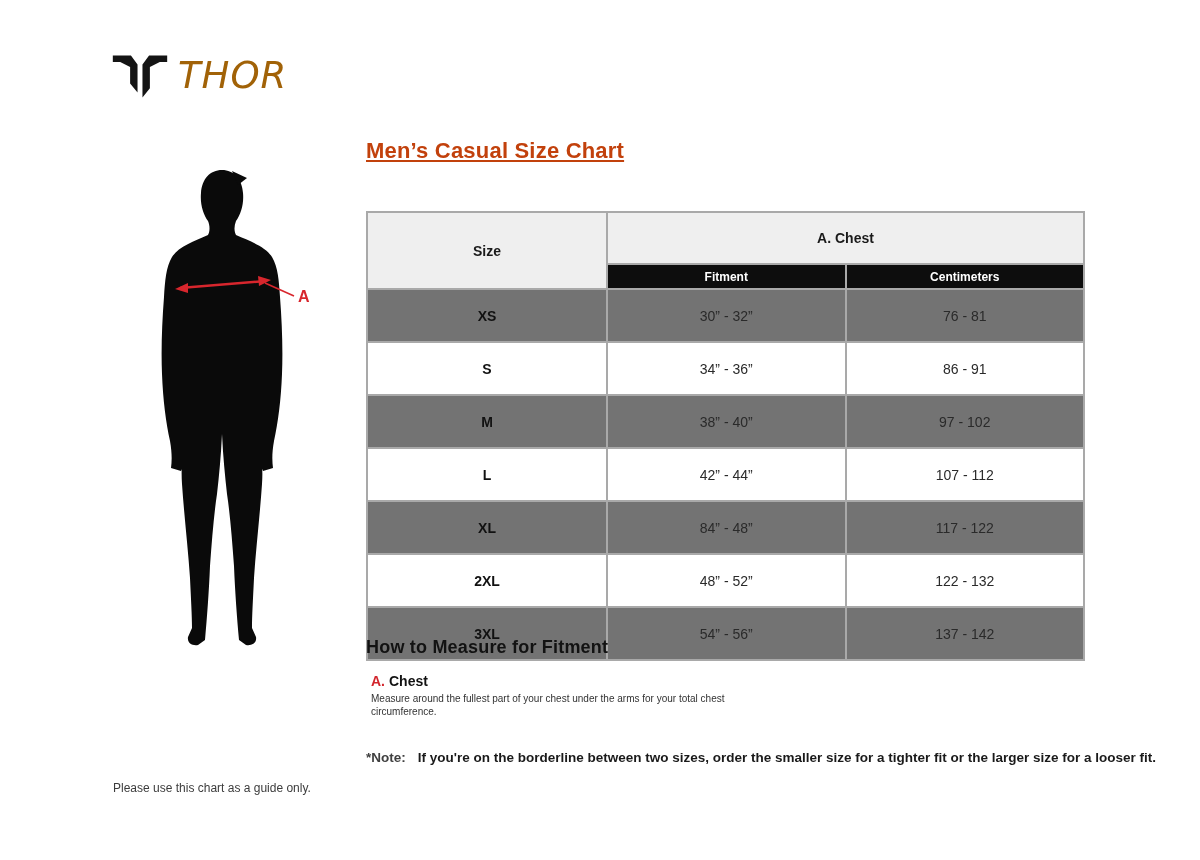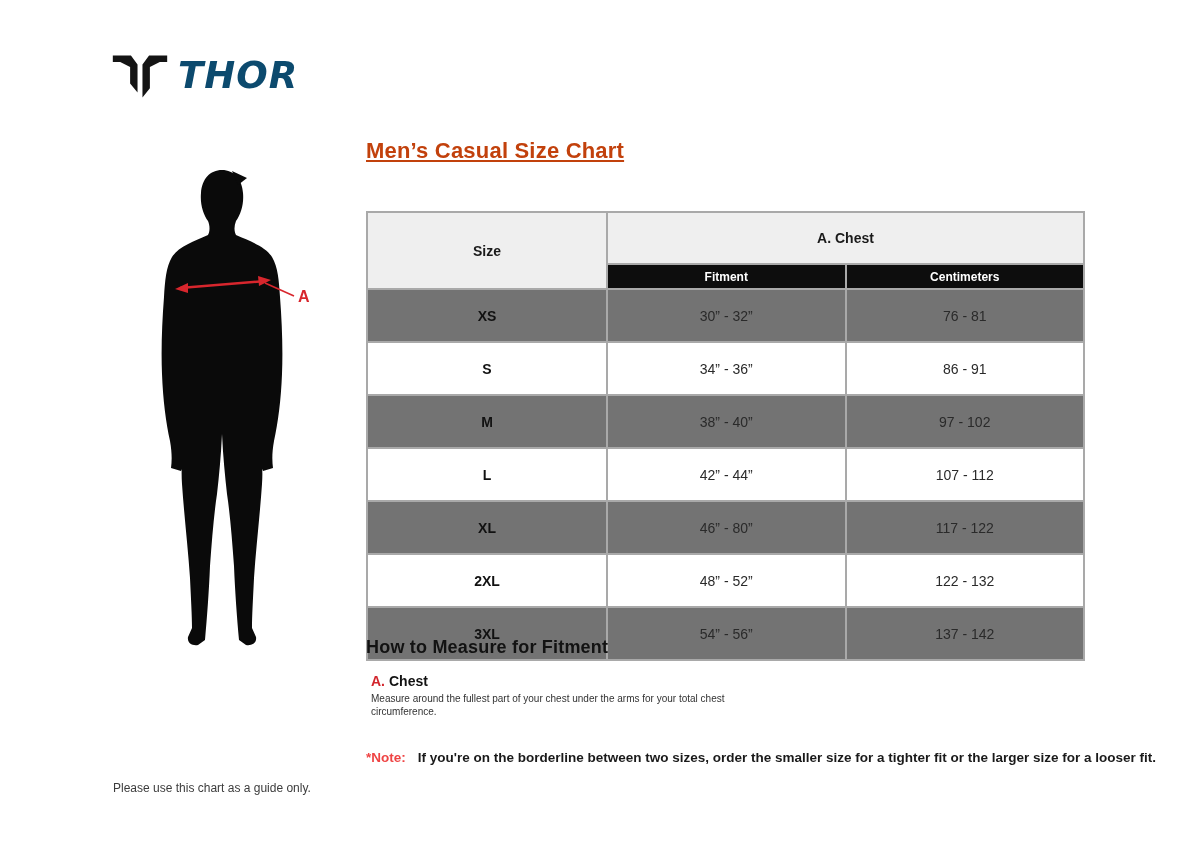--- a/index.html
+++ b/index.html
@@ -8,22 +8,22 @@
     width:1200px;height:860px;
     background:#ffffff;
     font-family:"Liberation Sans",sans-serif;
     overflow:hidden;
   }
   
   .logo{position:absolute;left:112px;top:50px;display:flex;align-items:center;}
   .logo-icon{width:56px;height:52px;display:block;}
   .logo-word{
     font-family:"DejaVu Sans","Liberation Sans",sans-serif;
-    font-weight:bold;font-style:italic;
-    font-size:37px;letter-spacing:1px;color:#0c4a6e;
+    font-weight:normal;font-style:italic;
+    font-size:37px;letter-spacing:1px;color:#a16207;
     margin-left:10px;line-height:52px;
   }
   
   .figure{position:absolute;left:148px;top:166px;width:170px;height:485px;}
   
   .chart-title{
     position:absolute;left:366px;top:138px;
     font-size:22px;font-weight:bold;color:#c2410c;letter-spacing:.2px;text-decoration:underline;
   }
   .table-wrap{position:absolute;left:366px;top:175px;width:719px;}
@@ -47,21 +47,21 @@
     font-size:18px;font-weight:bold;color:#121212;letter-spacing:.2px;text-align:right;
   }
   .measure-item{position:absolute;left:371px;top:673px;font-size:14px;font-weight:bold;color:#121212;}
   .measure-item .letter{color:#d2262d;margin-right:4px;}
   .measure-desc{
     position:absolute;left:371px;top:692px;width:358px;
     font-size:10px;color:#333333;line-height:1.3;
   }
   
   .note-row{position:absolute;left:366px;top:750px;font-size:13.5px;font-weight:bold;color:#1a1a1a;}
-  .note-row .note-label{color:#ef4444;margin-right:12px;}
+  .note-row .note-label{color:#404040;margin-right:12px;}
   
   .disclaimer{
     position:absolute;left:113px;top:780px;
     font-size:12px;color:#3c3c3c;line-height:1.35;
   }
 </style>
 </head>
 <body>
 
 <div class="page">
@@ -132,21 +132,21 @@
             <td>38” - 40”</td>
             <td>97 - 102</td>
           </tr>
           <tr>
             <td class="size-cell">L</td>
             <td>42” - 44”</td>
             <td>107 - 112</td>
           </tr>
           <tr class="alt">
             <td class="size-cell">XL</td>
-            <td>46” - 80”</td>
+            <td>84” - 48”</td>
             <td>117 - 122</td>
           </tr>
           <tr>
             <td class="size-cell">2XL</td>
             <td>48” - 52”</td>
             <td>122 - 132</td>
           </tr>
           <tr class="alt">
             <td class="size-cell">3XL</td>
             <td>54” - 56”</td>

